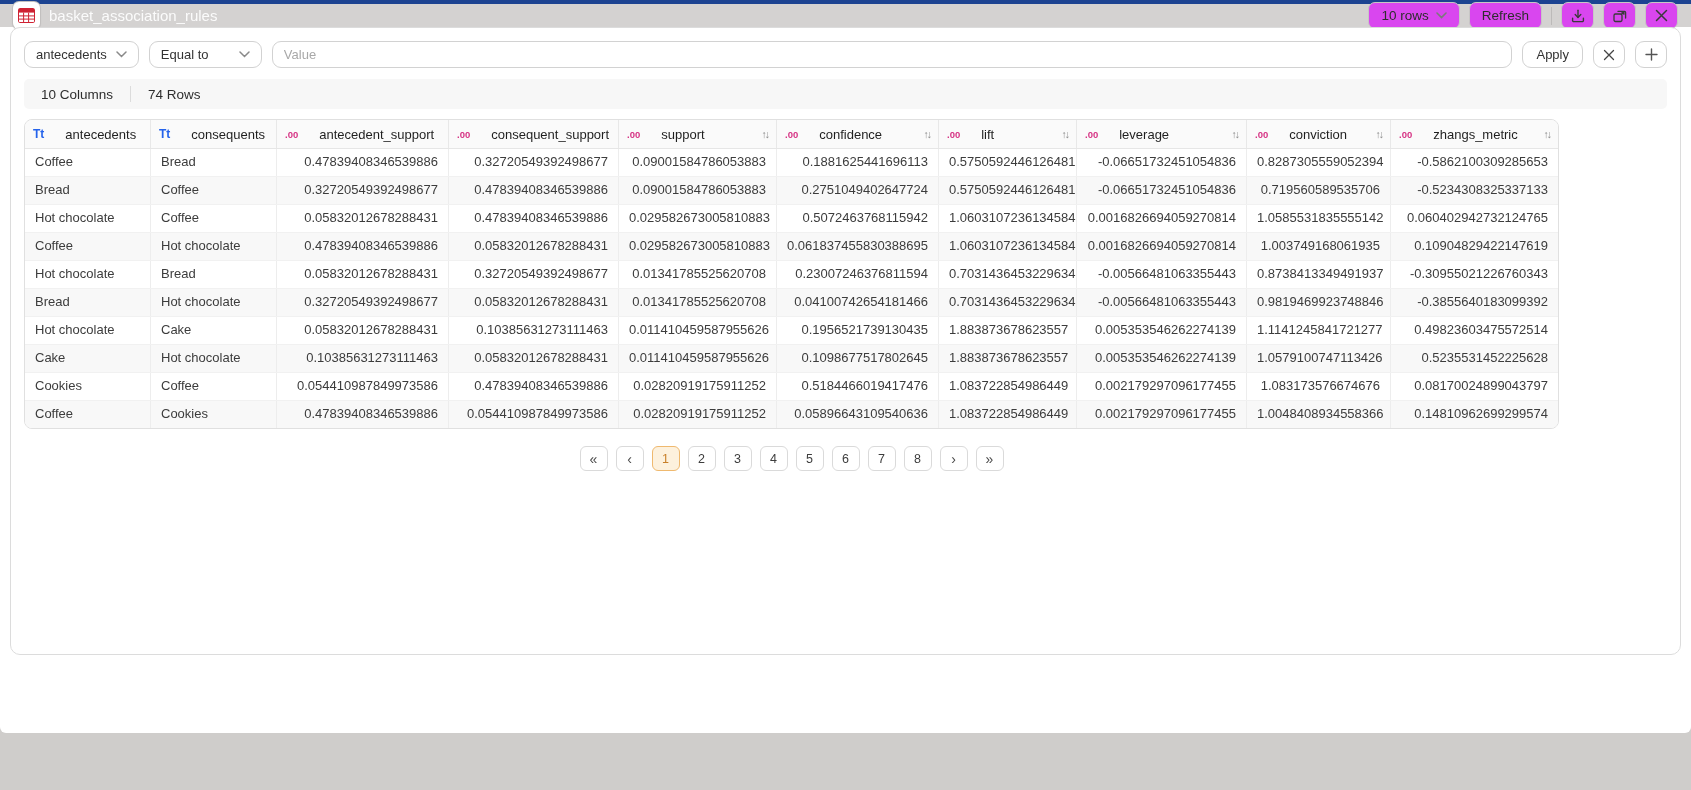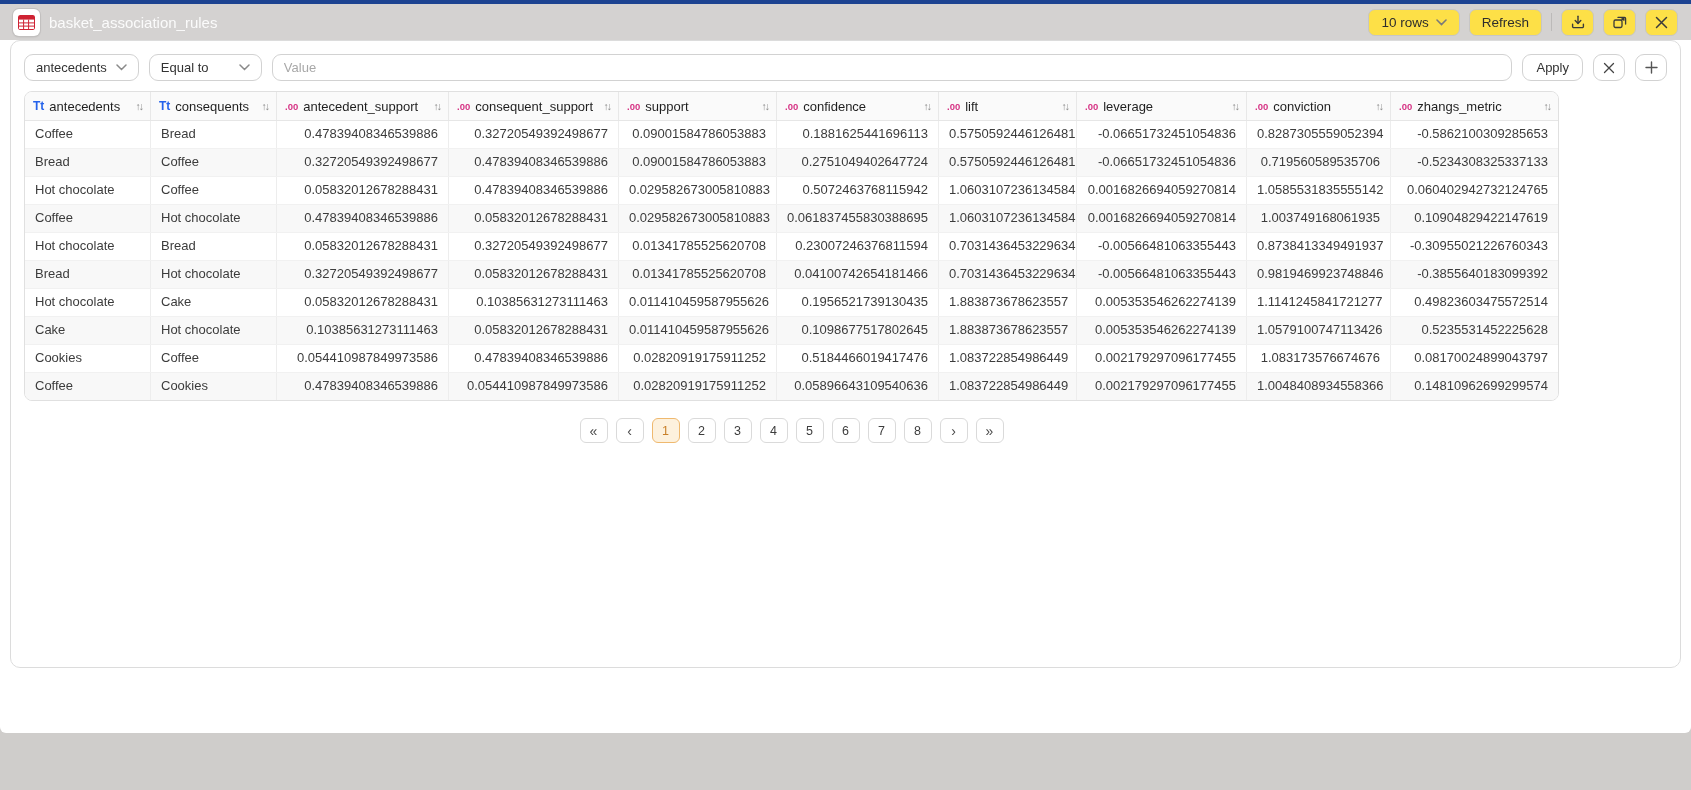--- a/index.html
+++ b/index.html
@@ -9,35 +9,35 @@
     background: #cfcdcb;
   }
   .window {
     width: 1691px; height: 733px;
     background: #fff;
     border-radius: 0 0 6px 6px;
     overflow: hidden;
   }
   .accent-bar { height: 4px; background: #1c4391; }
   .titlebar {
-    height: 36px; background: #d4d2d1;
+    height: 23px; background: #d4d2d1;
     display: flex; align-items: center; justify-content: space-between;
     padding: 0 13px;
   }
   .title-left { display: flex; align-items: center; gap: 9px; }
   .app-icon {
     width: 27px; height: 27px; background: #fff; border-radius: 6px;
     display: flex; align-items: center; justify-content: center;
     box-shadow: 0 0 0 1px #c2c0bf, 0 1px 2px rgba(0,0,0,.15);
   }
   .win-title { font-size: 15px; color: #fbfbfb; }
   .title-right { display: flex; align-items: center; gap: 9px; }
   .btn {
     height: 27px; padding: 0 12px;
-    border: 1px solid #c7c6c5; border-radius: 7px; background: #fde047;
+    border: 1px solid #c7c6c5; border-radius: 7px; background: #d946ef;
     display: flex; align-items: center; justify-content: center; gap: 7px;
     font-family: "Liberation Sans", sans-serif;
     font-size: 13.5px; color: #2d2d2d; cursor: pointer;
   }
   .icon-btn { width: 33px; padding: 0; }
   .vsep { width: 1px; height: 18px; background: #bcbab9; }
 
   .tabrow {
     display: flex; align-items: flex-end; height: 52px;
     padding-left: 30px; background: #fff;
@@ -89,21 +89,21 @@
     margin: 0 13px; width: 1535px;
     border: 1px solid #e0e0e0; border-radius: 8px;
     overflow: hidden; font-size: 13px; background: #fff;
   }
   .trow {
     display: grid;
     grid-template-columns: 126px 126px 172px 170px 158px 162px 138px 170px 144px 167px;
   }
   .trow.thead { background: #fafafa; border-bottom: 1px solid #e6e6e6; }
   .th {
-    height: 28px; display: flex; align-items: center; gap: 5px;
+    height: 28px; display: flex; align-items: center; gap: 21px;
     padding: 0 8px; border-right: 1px solid #e8e8e8;
     color: #1f1f1f; white-space: nowrap; overflow: hidden; cursor: pointer;
   }
   .th:last-child { border-right: none; }
   .type-icon { font-weight: bold; flex: 0 0 auto; }
   .type-text { color: #2563eb; font-size: 12px; }
   .type-num  { color: #d63384; font-size: 9.5px; }
   .sort { margin-left: auto; color: #8e8e8e; font-size: 10.5px; letter-spacing: -2px; padding-left: 4px; }
   .td {
     height: 27px; line-height: 26px; padding: 0 10px;
@@ -200,20 +200,25 @@
             <path d="M1.5 1.5 10.5 10.5 M10.5 1.5 1.5 10.5"></path>
           </svg>
       </button>
       <button class="pill icon">
         <svg width="13" height="13" viewBox="0 0 13 13" stroke="#555" stroke-width="1.4" stroke-linecap="round">
             <path d="M6.5 1v11 M1 6.5h11"></path>
           </svg>
       </button>
     </div>
 
+    <div class="inforow">
+      <span class="seg">10 Columns</span>
+      <span class="vsep2"></span>
+      <span class="seg">74 Rows</span>
+    </div>
 
     <div class="datatable" id="datatable">
         <div class="trow thead">
           <div class="th">
             <span class="type-icon type-text">Tt</span>
             <span>antecedents</span>
             <span class="sort">↑↓</span>
           </div>
           <div class="th">
             <span class="type-icon type-text">Tt</span>

